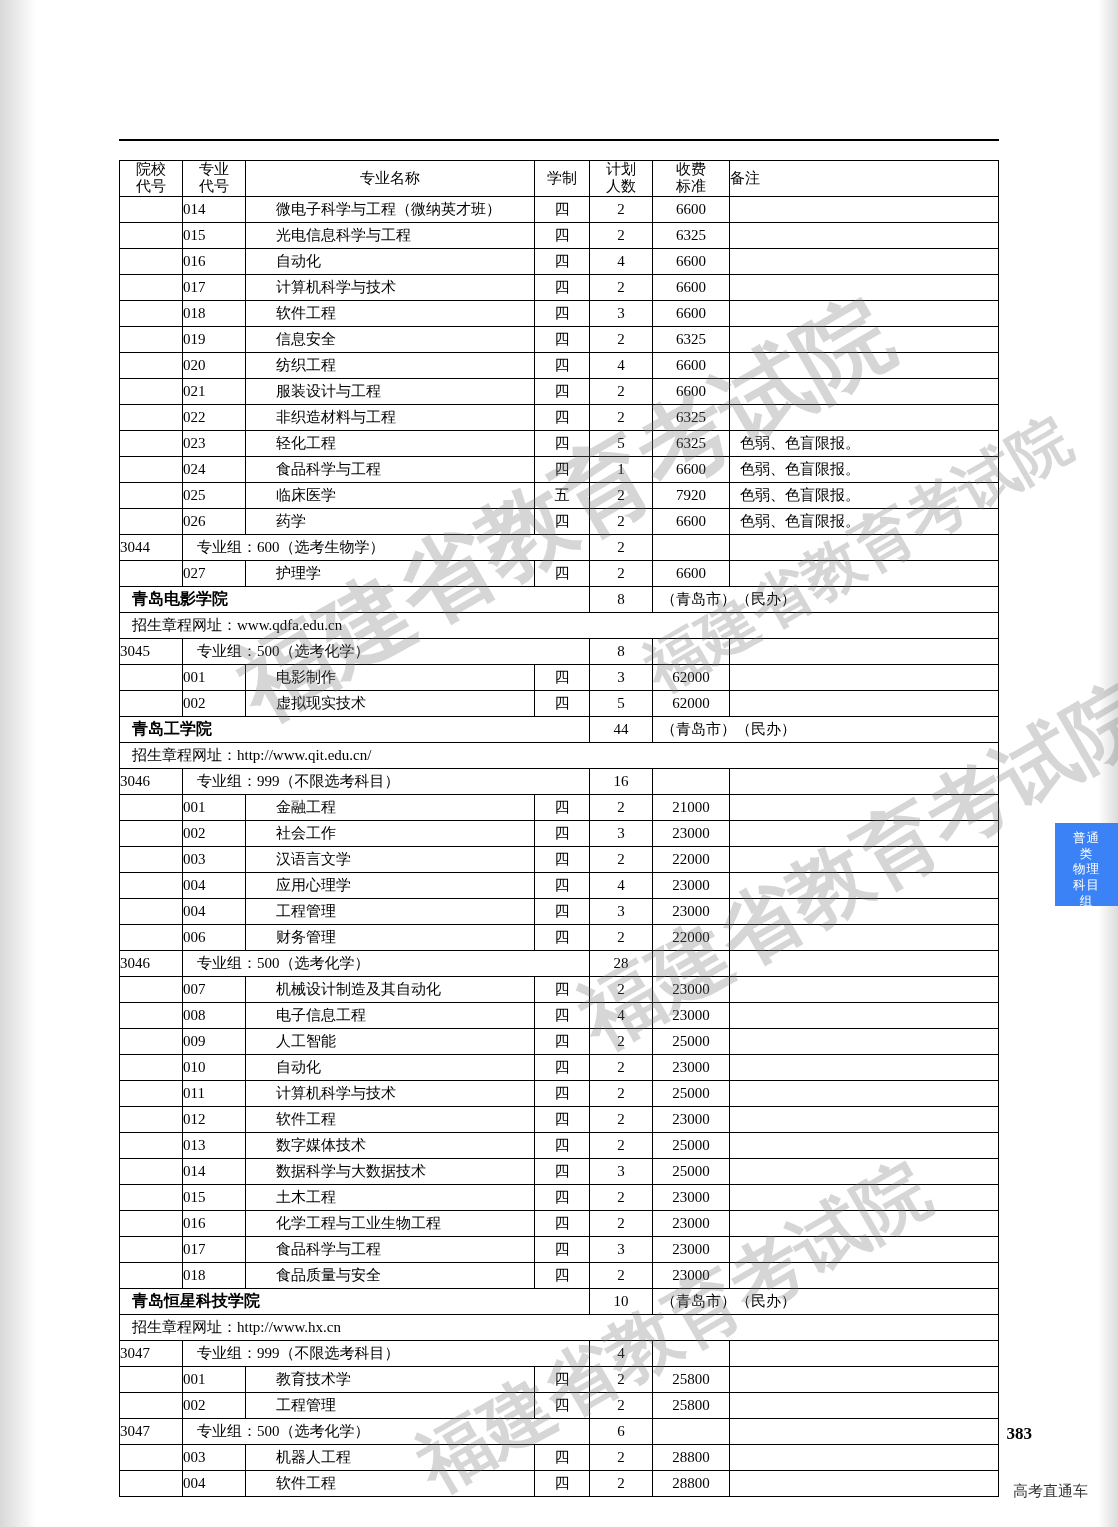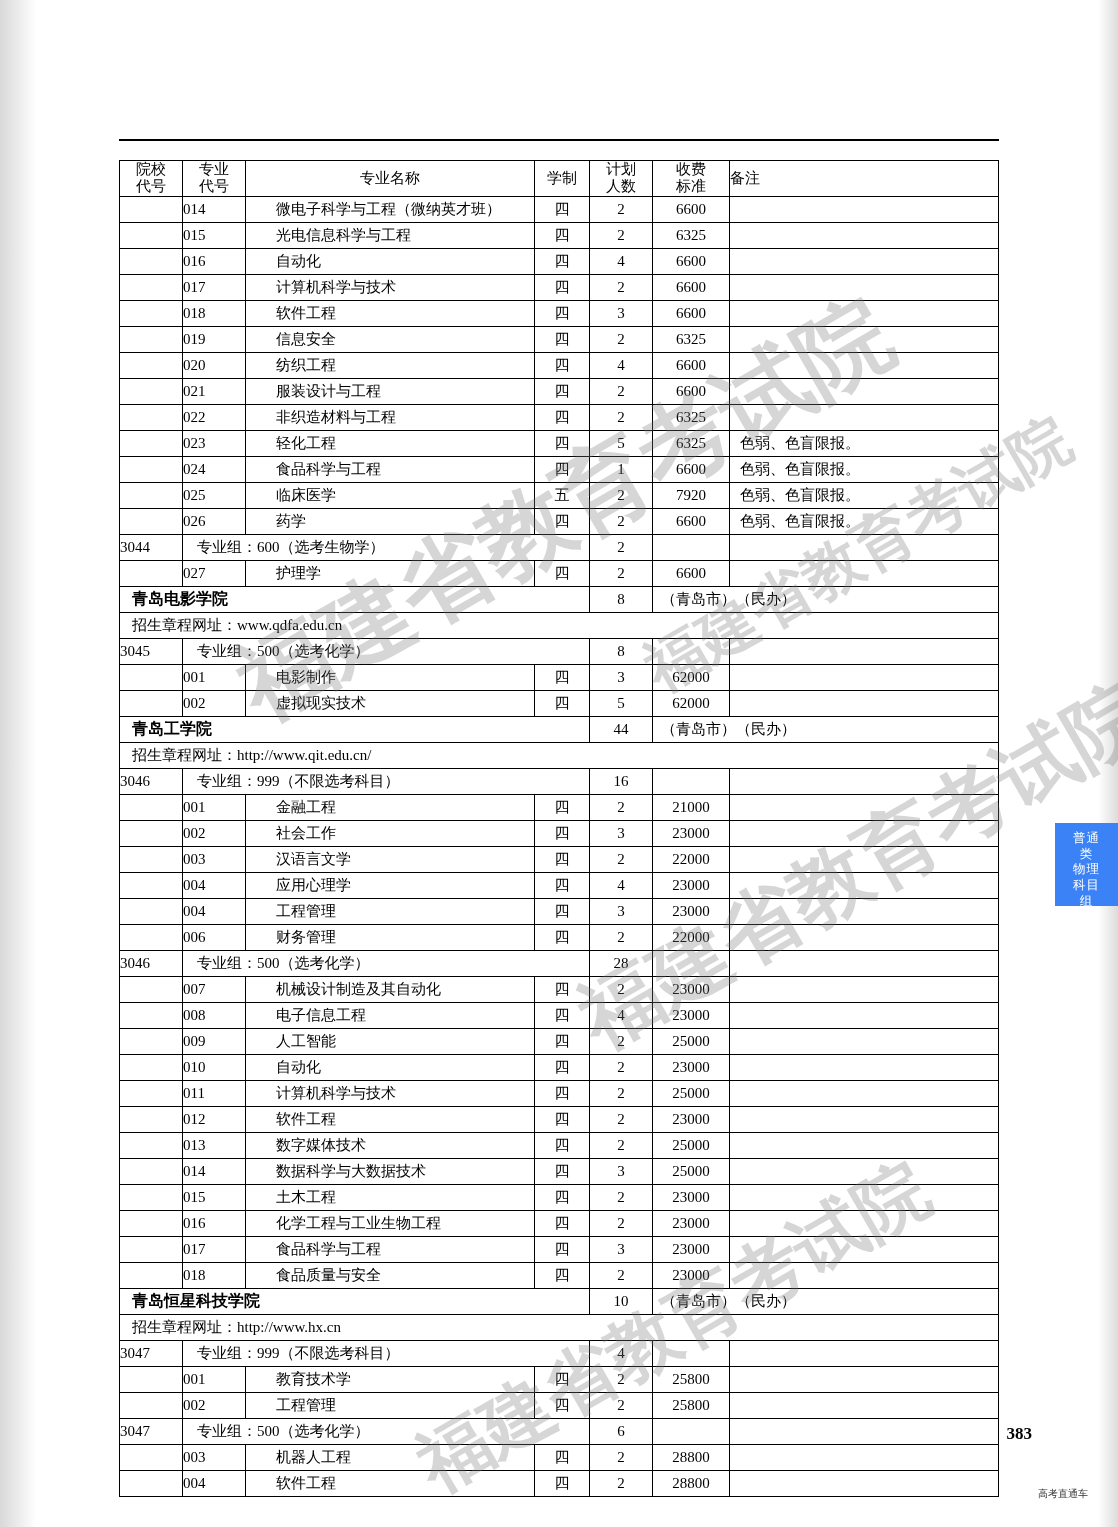--- a/index.html
+++ b/index.html
@@ -93,21 +93,21 @@
     font-size:12.5px;
     line-height:1.25;
     text-align:center;
     padding-top:8px;
     box-sizing:border-box;
     font-family:"Liberation Sans",sans-serif;
   }
   .tab div{letter-spacing:1px;}
   .brand{
     position:absolute;right:30px;bottom:26px;
-    font-size:10px;color:#333;
+    font-size:15px;color:#333;
     font-family:"Liberation Sans",sans-serif;
   }
   
   .wm{
     position:absolute;
     color:rgba(120,120,120,0.30);
     font-weight:bold;
     white-space:nowrap;
     transform-origin:left top;
     pointer-events:none;

